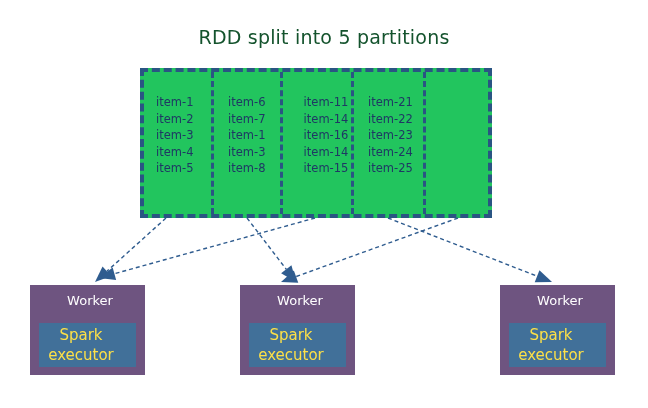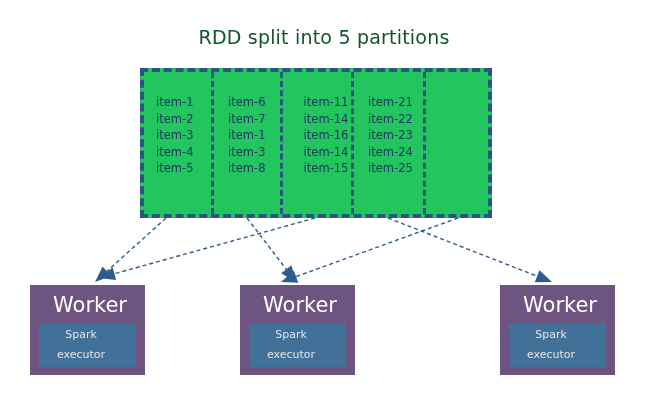--- a/index.html
+++ b/index.html
@@ -70,36 +70,36 @@
     position:absolute;
     width:115px;height:90px;
     background:#6E5480;
     box-sizing:border-box;
   }
   .worker-title{
     position:absolute;left:0;top:8px;width:120px;
     text-align:center;
     color:#FFFFFF;
     font-family:"DejaVu Sans", sans-serif;
-    font-size:21px;
+    font-size:13px;
     font-weight:400;
     white-space:nowrap;
   }
   .executor-box{
     position:absolute;
     left:9px;top:38px;
     width:97px;height:44px;
     background:#417099;
   }
   .executor-label{
     position:absolute;left:0;top:2px;width:84px;
     text-align:center;
-    color:#e5e5e5;
+    color:#fde047;
     font-family:"DejaVu Sans", sans-serif;
-    font-size:11px;
+    font-size:15px;
     font-weight:400;
     line-height:20px;
     white-space:nowrap;
   }
   #worker-0{left:30px;top:285px;}
   #worker-1{left:240px;top:285px;}
   #worker-2{left:500px;top:285px;}
 </style>
 </head>
 <body>

